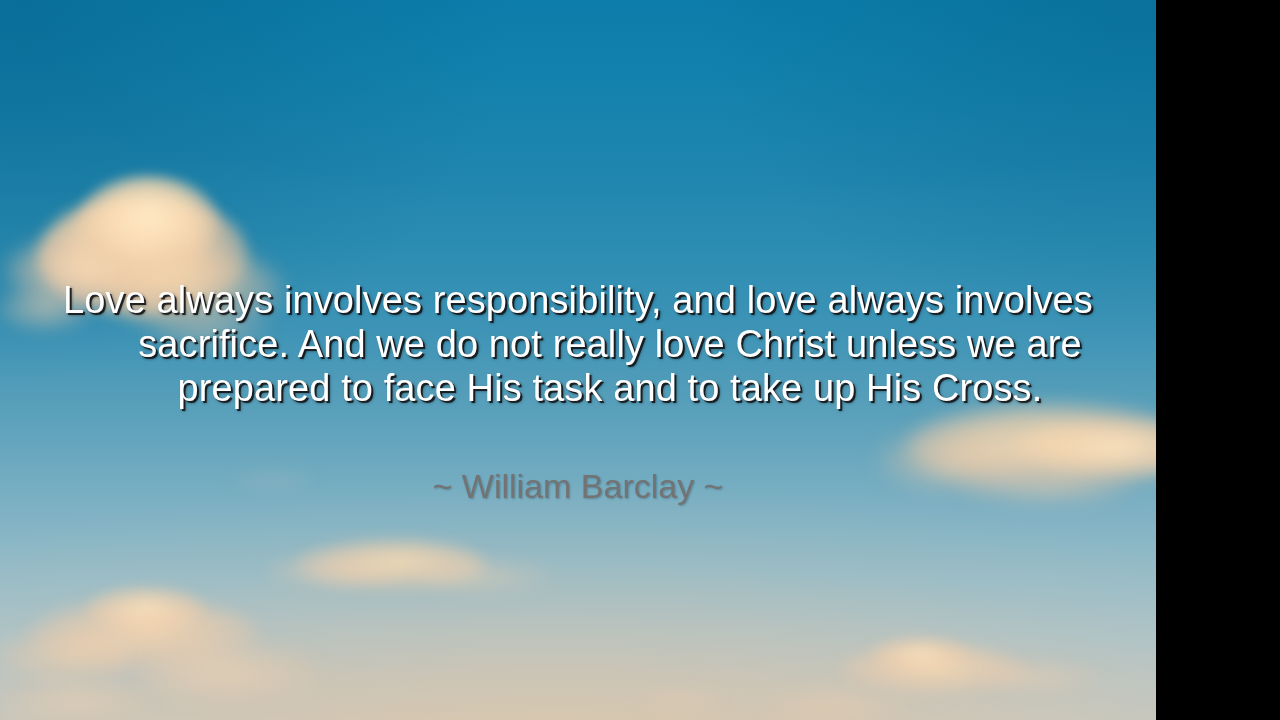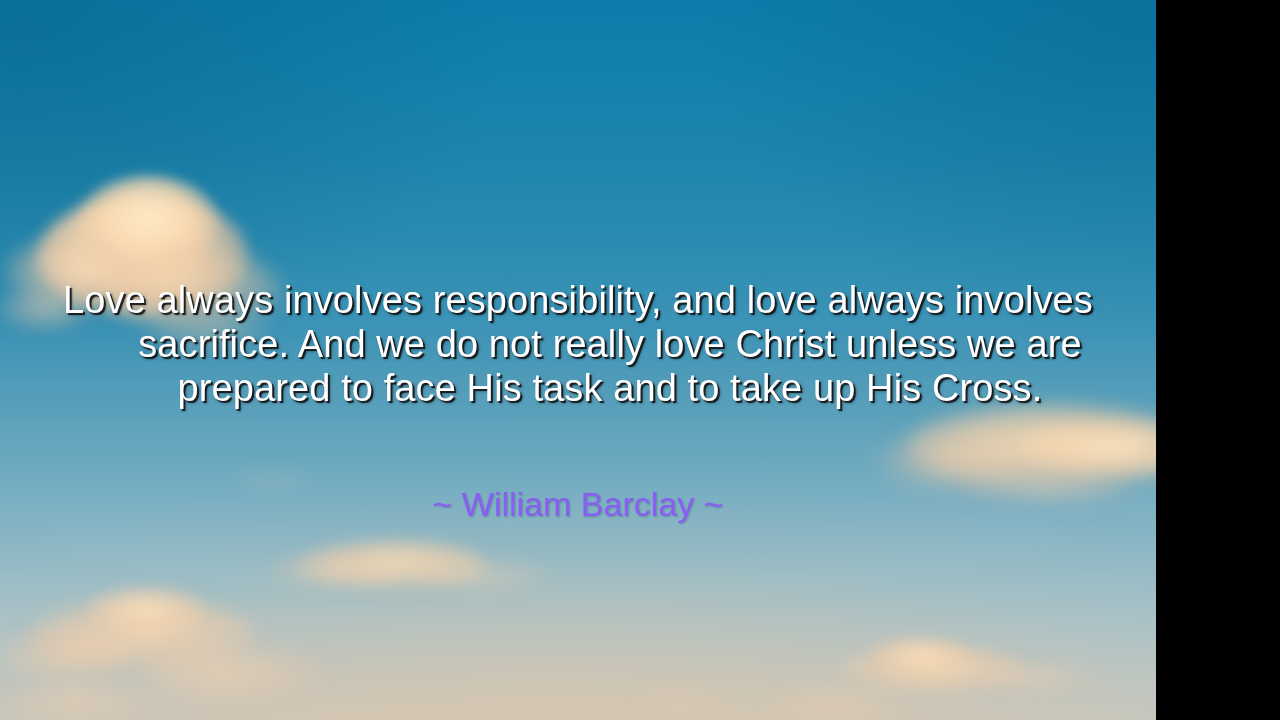--- a/index.html
+++ b/index.html
@@ -269,24 +269,24 @@
     letter-spacing: 0.1px;
     text-shadow:
         2px 2px 0 rgba(20, 22, 24, 0.88),
         2px 2px 3px rgba(10, 12, 14, 0.55);
     max-width: 1110px;
     margin: 0 auto;
     white-space: pre-wrap;
   }
 
   .quote-author {
-    margin-top: 30px;
+    margin-top: 12px;
     font-size: 34px;
     line-height: 40px;
-    color: #8b5cf6;
+    color: #737373;
     text-shadow: 1px 1px 2px rgba(18, 52, 74, 0.30);
   }
 </style>
 </head>
 <body>
 
 <div id="stage">
 
   <div class="sky-base"></div>
   <div class="sky-warm"></div>

